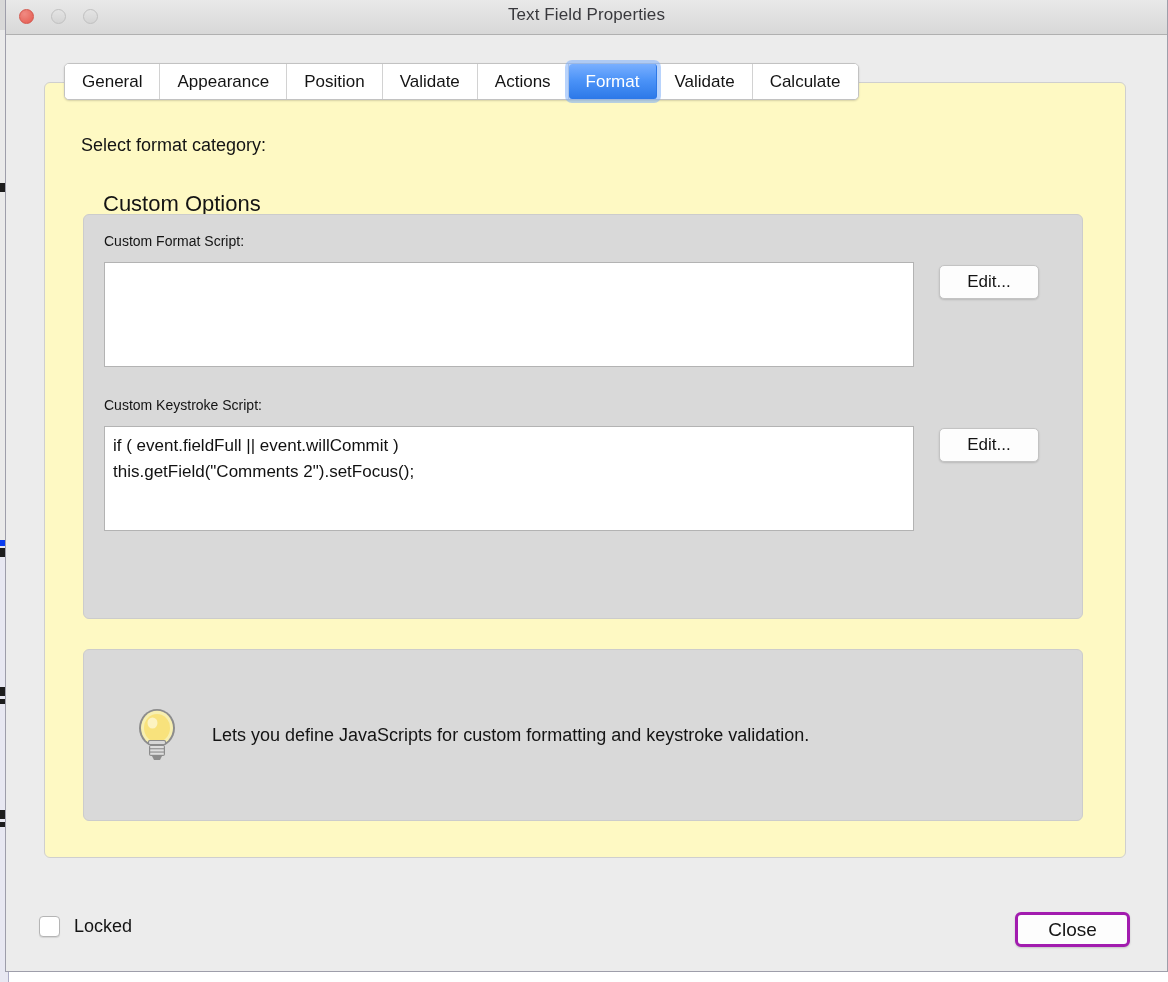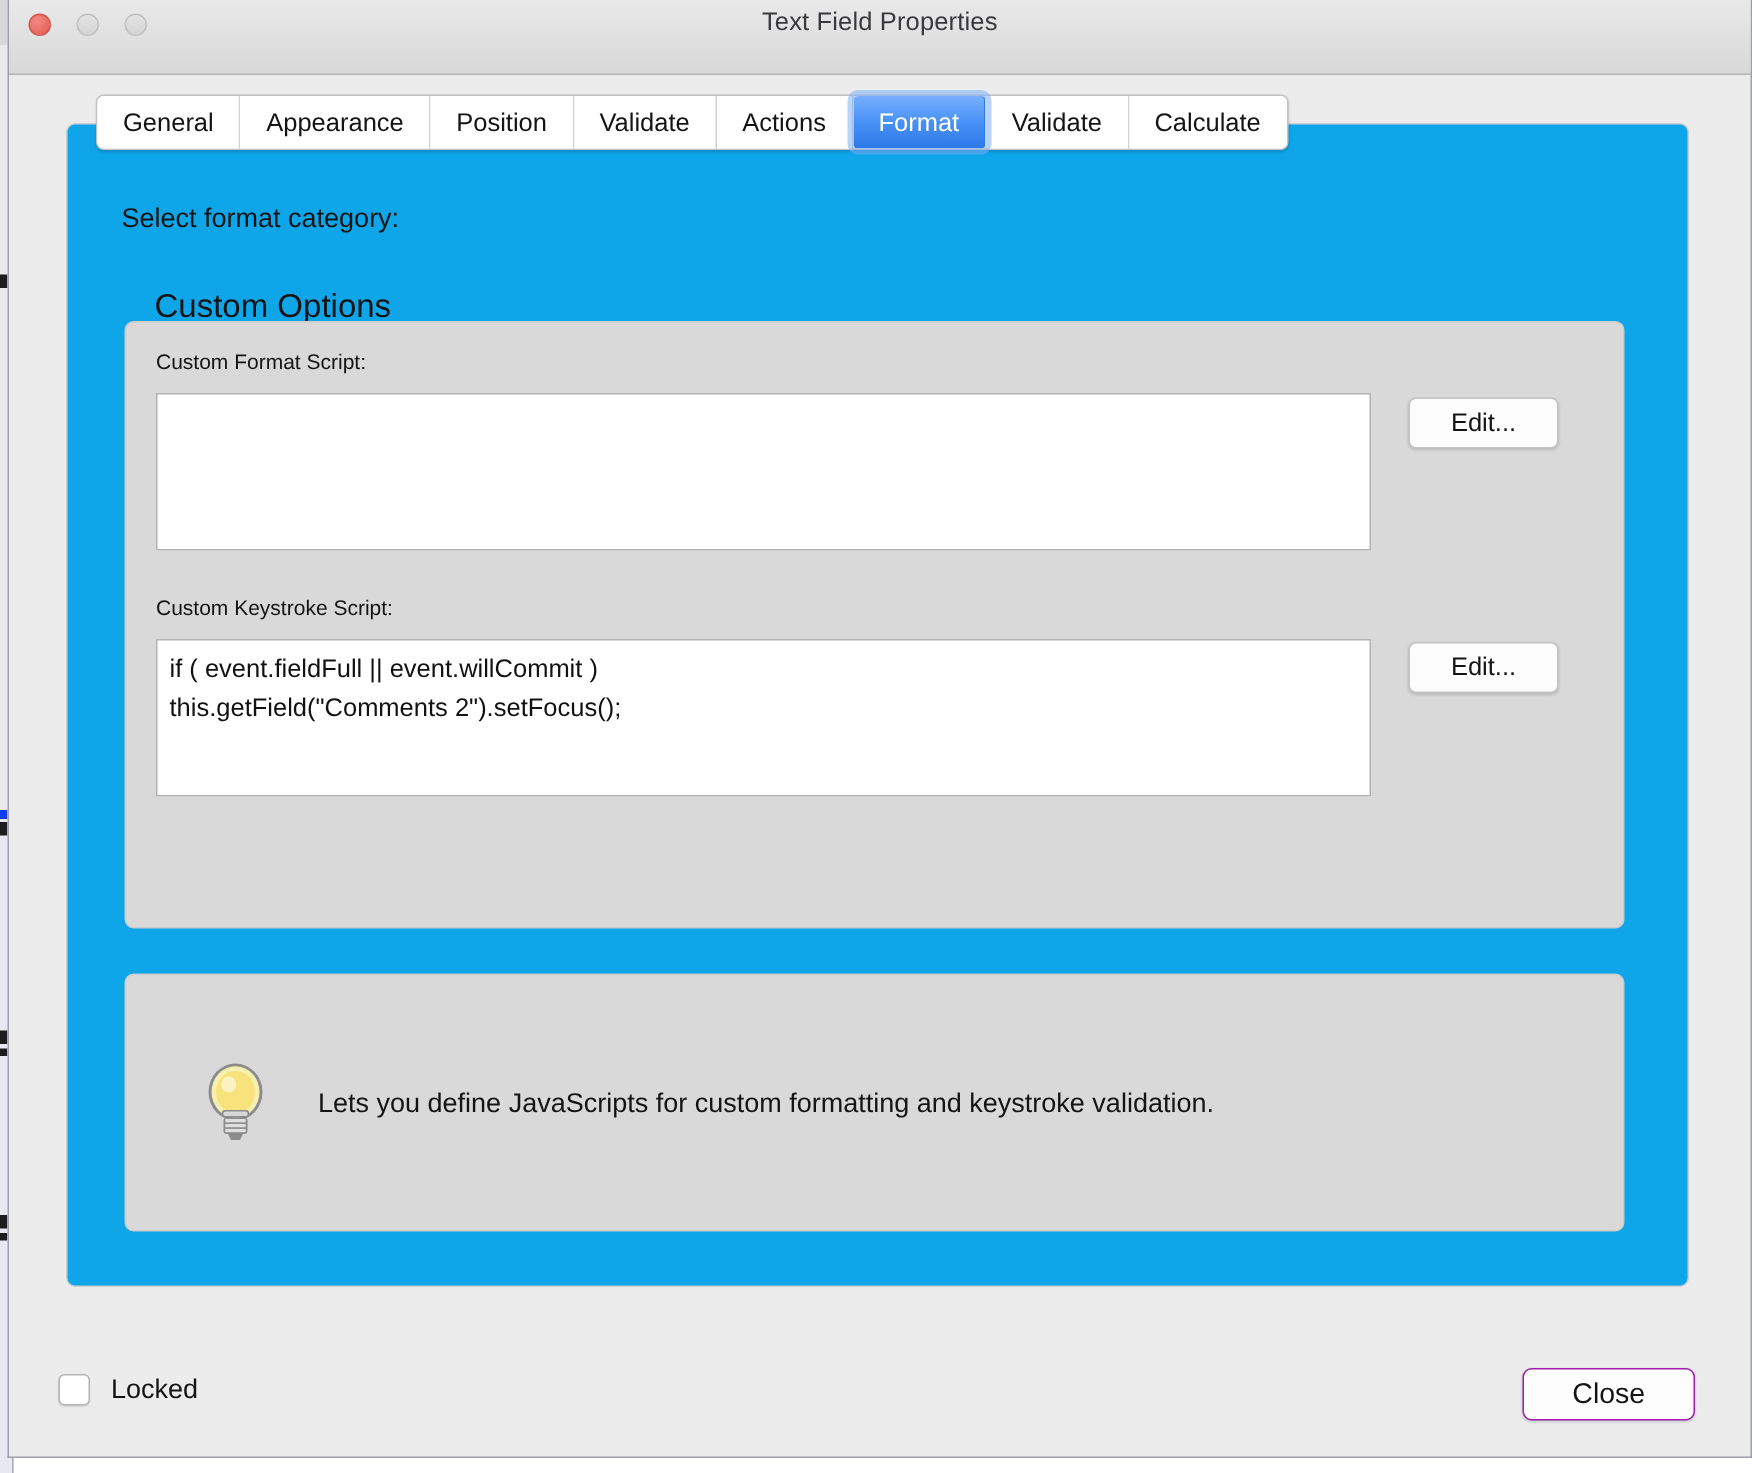--- a/index.html
+++ b/index.html
@@ -58,21 +58,21 @@
     background: #ececec;
     border: 1px solid #9e9eaa;
     border-top: none;
     box-sizing: border-box;
     z-index: 2;
   }
 
   
   #titlebar {
     position: relative;
-    height: 50px;
+    height: 35px;
     background: linear-gradient(to bottom, #e9e9e9 0%, #d8d8d8 100%);
     border-bottom: 1px solid #b0b0b0;
     box-sizing: border-box;
   }
   #titlebar .title {
     position: absolute;
     left: 0; right: 0;
     top: 5px;
     text-align: center;
     font-size: 17px;
@@ -142,21 +142,21 @@
     z-index: 3;
   }
 
   
   #tabpanel {
     position: absolute;
     left: 38px;
     top: 82px;
     width: 1082px;
     height: 776px;
-    background: #0ea5e9;
+    background: #fef9c3;
     border: 1px solid #cfcfcf;
     border-radius: 6px;
     box-sizing: border-box;
   }
 
   
   #format-row {
     position: absolute;
     left: 36px;
     top: 52px;
@@ -301,21 +301,21 @@
     font-size: 18px;
     color: #141414;
   }
   #close-btn {
     position: absolute;
     left: 1009px;
     top: 912px;
     width: 115px;
     height: 35px;
     background: #fdfdfd;
-    border: 1px solid #a21caf;
+    border: 3px solid #a21caf;
     border-radius: 6px;
     box-shadow: 0 1px 2px rgba(0,0,0,0.17);
     box-sizing: border-box;
     font-size: 19px;
     color: #141414;
     display: flex;
     align-items: center;
     justify-content: center;
     font-family: "Liberation Sans", sans-serif;
     cursor: default;

